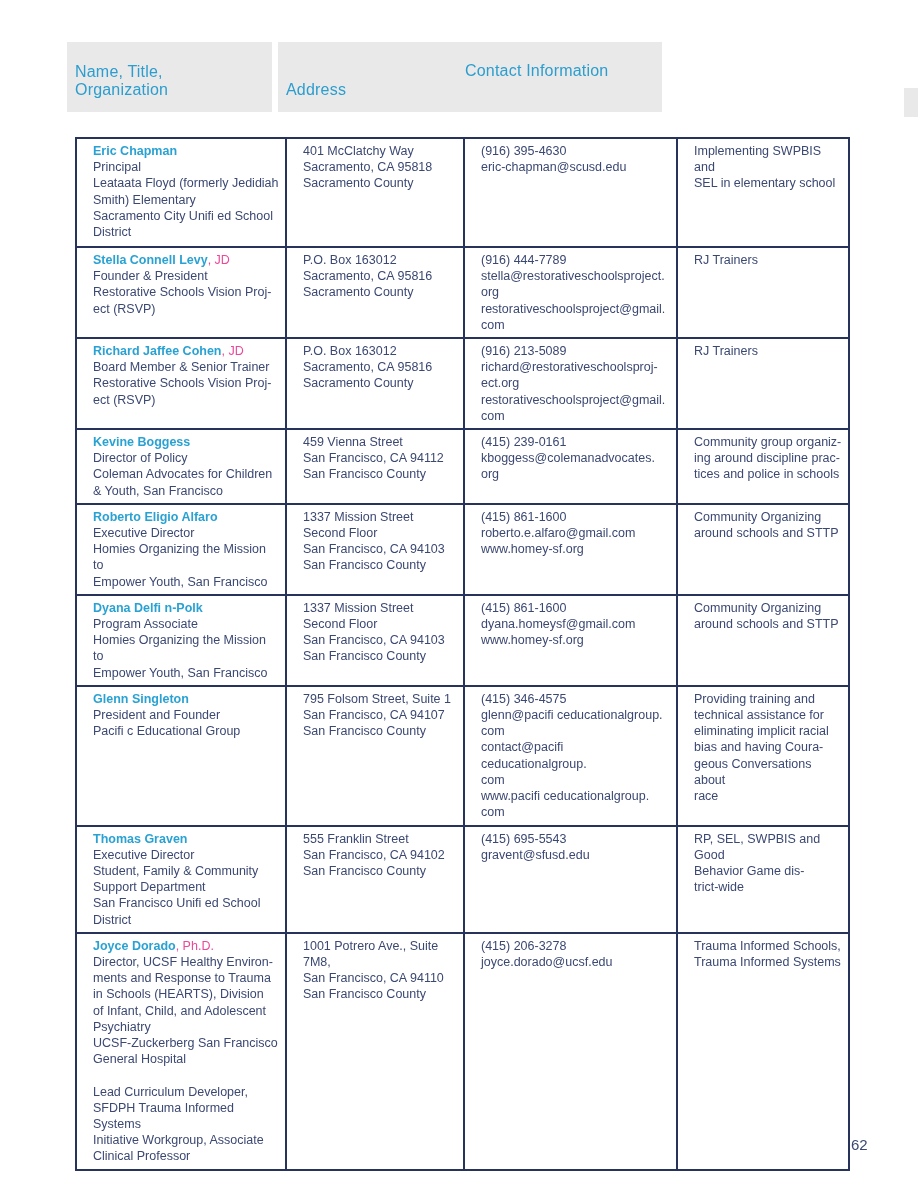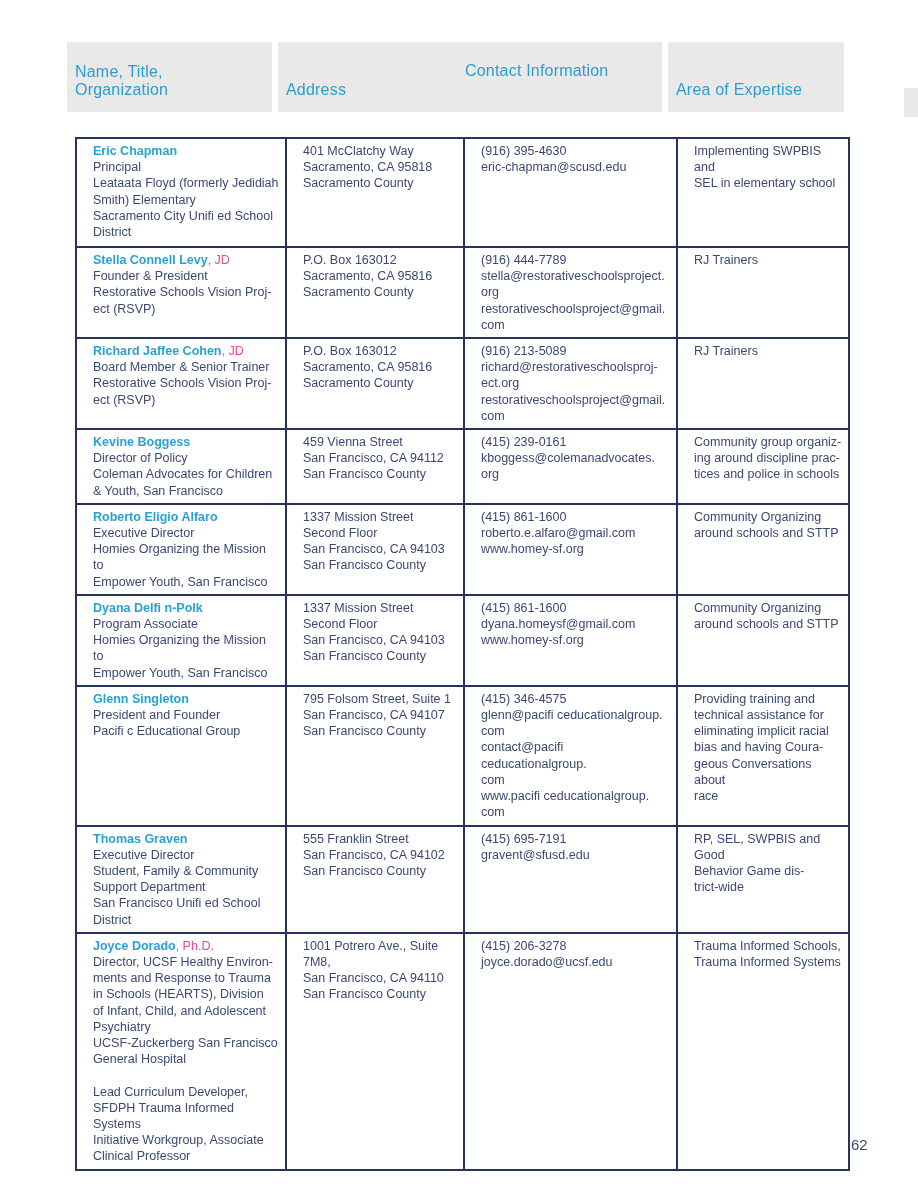--- a/index.html
+++ b/index.html
@@ -42,23 +42,20 @@
 <div class="page">
 
   <div class="hbox hb1">
     <span>Name, Title, Organization</span>
   </div>
   <div class="hbox hb2">
     <span>Address</span>
   </div>
   <div class="hbox hb3">
     <span>Contact Information</span>
-  </div>
-  <div class="hbox hb4">
-    <span>Area of Expertise</span>
   </div>
   <div class="edge-strip"></div>
 
   <table class="dir">
     <colgroup>
         <col class="col1">
         <col class="col2">
         <col class="col3">
         <col class="col4">
       </colgroup>
@@ -169,21 +166,21 @@
       </tr>
       <tr style="height:104px;">
         <td><span class="nm">Thomas Graven</span><span class="sfx"></span><div>Executive Director
 Student, Family &amp; Community
 Support Department
 San Francisco Unifi ed School
 District</div></td>
         <td>555 Franklin Street
 San Francisco, CA 94102
 San Francisco County</td>
-        <td>(415) 695-7191
+        <td>(415) 695-5543
 gravent@sfusd.edu</td>
         <td>RP, SEL, SWPBIS and Good
 Behavior Game dis-
 trict-wide</td>
       </tr>
       <tr style="height:219px;margin-left:32px;">
         <td><span class="nm">Joyce Dorado</span><span class="sfx">, Ph.D.</span><div>Director, UCSF Healthy Environ-
 ments and Response to Trauma
 in Schools (HEARTS), Division
 of Infant, Child, and Adolescent

